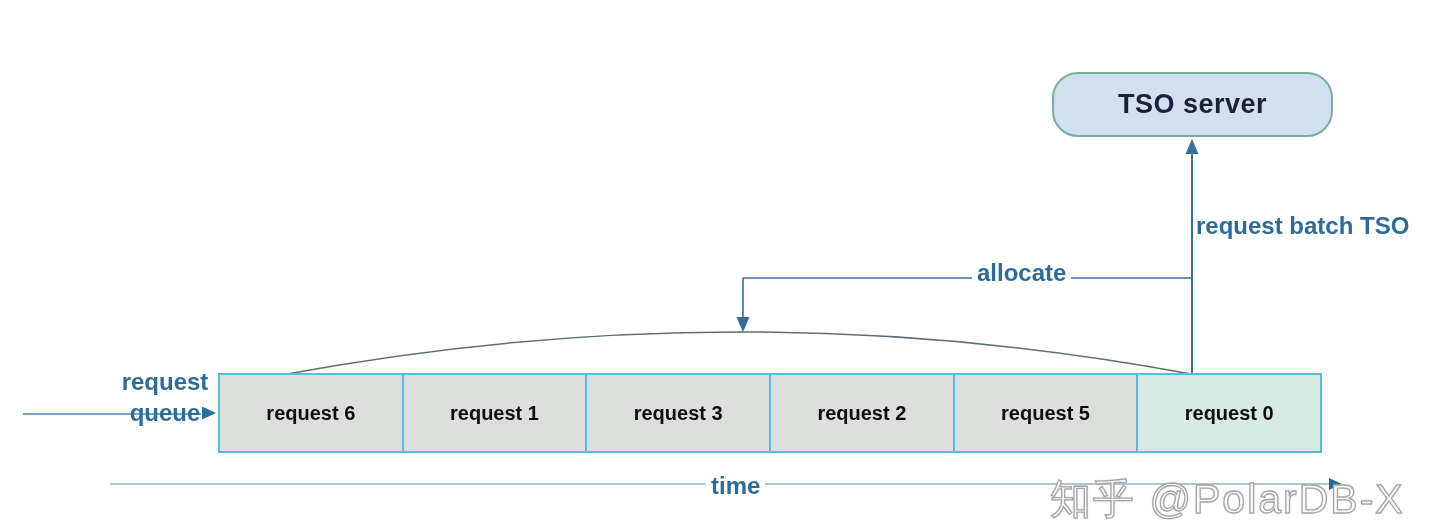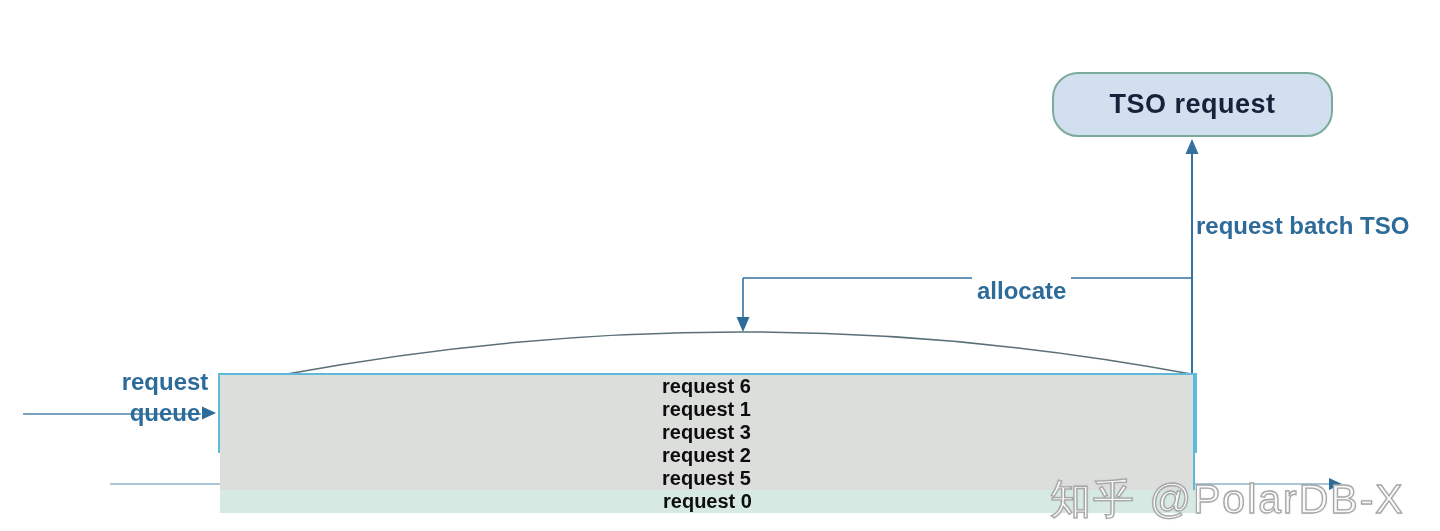--- a/index.html
+++ b/index.html
@@ -33,38 +33,37 @@
   .lbl {
     position: absolute;
     color: #2d6b99;
     font-size: 24px;
     font-weight: 600;
     white-space: nowrap;
   }
   .lbl-on-line { background: #ffffff; padding: 0 5px; }
 
   #request-batch-label { left: 1196px; top: 212px; }
-  #allocate-label { left: 972px; top: 277px; text-align: right; }
+  #allocate-label { left: 972px; top: 259px; text-align: right; }
   #request-queue-label {
     left: 113px; top: 366px;
     width: 104px;
     text-align: center;
     white-space: normal;
     line-height: 31px;
   }
   #time-label { left: 706px; top: 472px; }
 
   .queue {
     position: absolute;
     left: 218px; top: 373px;
-    width: 979px; height: 80px;
+    width: 1104px; height: 80px;
     border: 2px solid #5dbbd9;
     box-sizing: border-box;
     display: flex;
-    flex-direction: column;
   }
   .queue .cell {
     flex: 1 1 0;
     background: #dcdedc;
     border-right: 2px solid #5dbbd9;
     display: flex; align-items: center; justify-content: center;
   }
   .queue .cell:last-child { border-right: none; }
   .queue .cell.highlight { background: #d6e9e2; }
   .queue .cell span {
@@ -102,21 +101,21 @@
     <path d="M 287 374 Q 742 290 1191 374" fill="none" stroke="#5a6f78" stroke-width="1.5"></path>
 
     <line x1="23" y1="414" x2="201" y2="414" stroke="#4e85ad" stroke-width="1.6"></line>
     <polygon points="216,413 202,406.5 202,419.5" fill="#2d6b99"></polygon>
 
     <line x1="110" y1="484" x2="1331" y2="484" stroke="#8fb4cb" stroke-width="1.7"></line>
     <polygon points="1342,484 1329,478 1329,490" fill="#2d6b99"></polygon>
   </svg>
 
   <div class="tso-box">
-    <span class="tso-label">TSO request</span>
+    <span class="tso-label">TSO server</span>
   </div>
 
   <div class="lbl" id="request-batch-label">request batch TSO</div>
   <div class="lbl lbl-on-line" id="allocate-label">allocate</div>
   <div class="lbl" id="request-queue-label">request queue</div>
   <div class="lbl lbl-on-line" id="time-label">time</div>
 
   <div class="queue">
       <div class="cell">
         <span>request 6</span>

